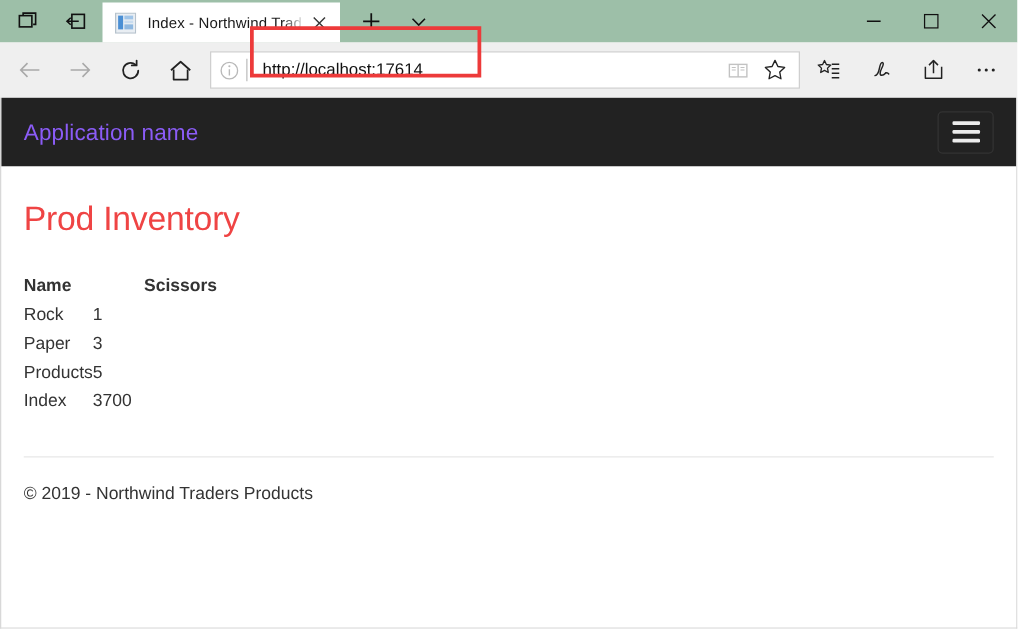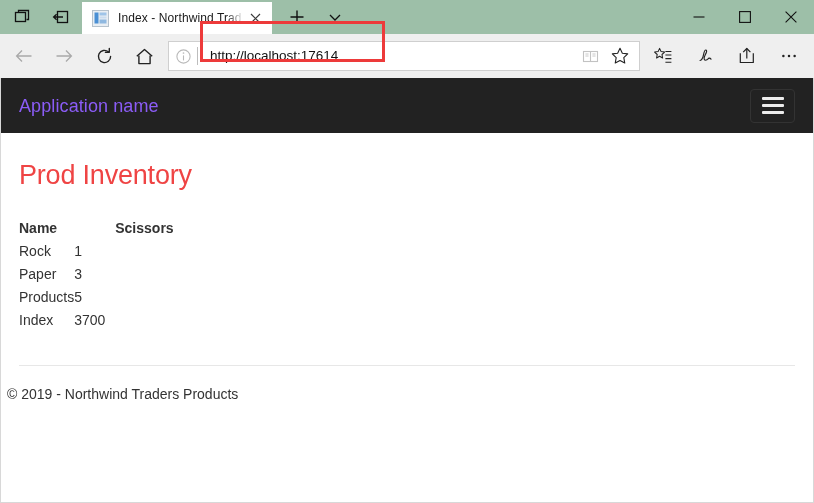--- a/index.html
+++ b/index.html
@@ -295,21 +295,21 @@
   .inv-table th.col-qty { padding-left: 41px; }
   .inv-table td.col-qty { padding-left: 0; }
 
   .footer-divider {
     margin: 33px 18px 0 18px;
     border: 0;
     border-top: 1px solid #e7e7e7;
     height: 0;
   }
   .footer-text {
-    padding: 18px 18px 0 6px;
+    padding: 18px 18px 0 18px;
     font-size: 14px;
     color: #333333;
     line-height: 20px;
   }
 </style>
 </head>
 <body>
 
 <div class="browser">
 

